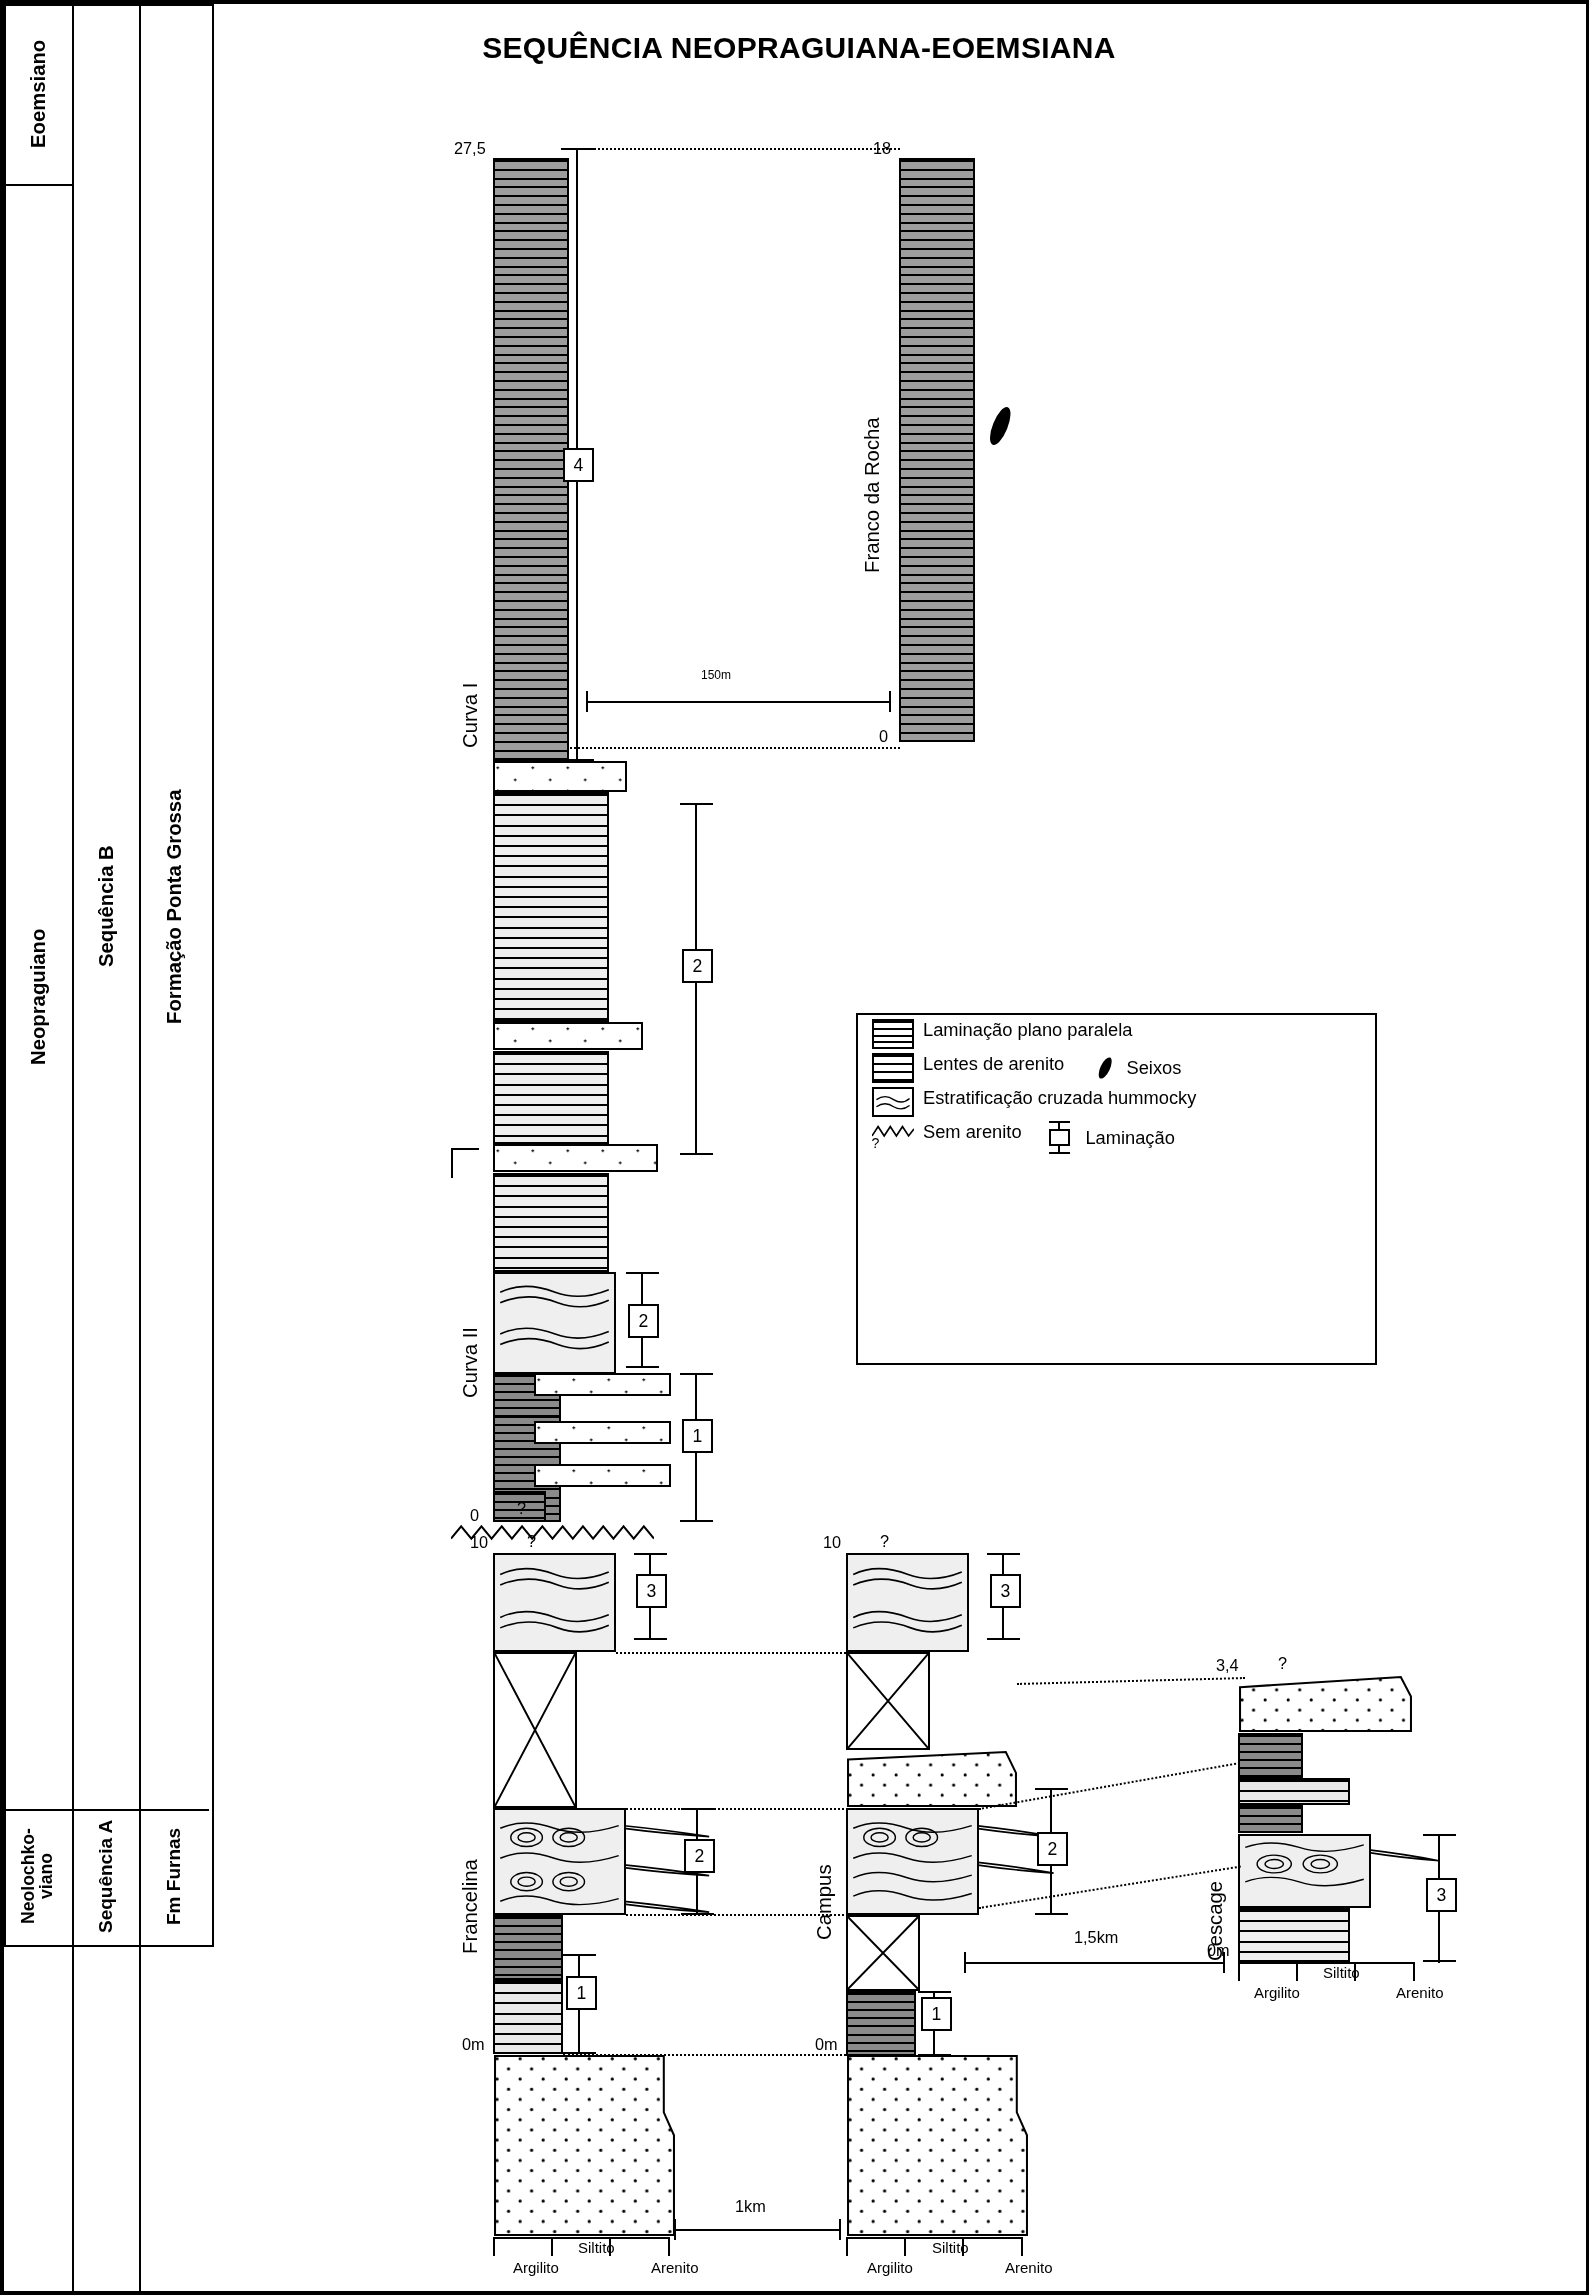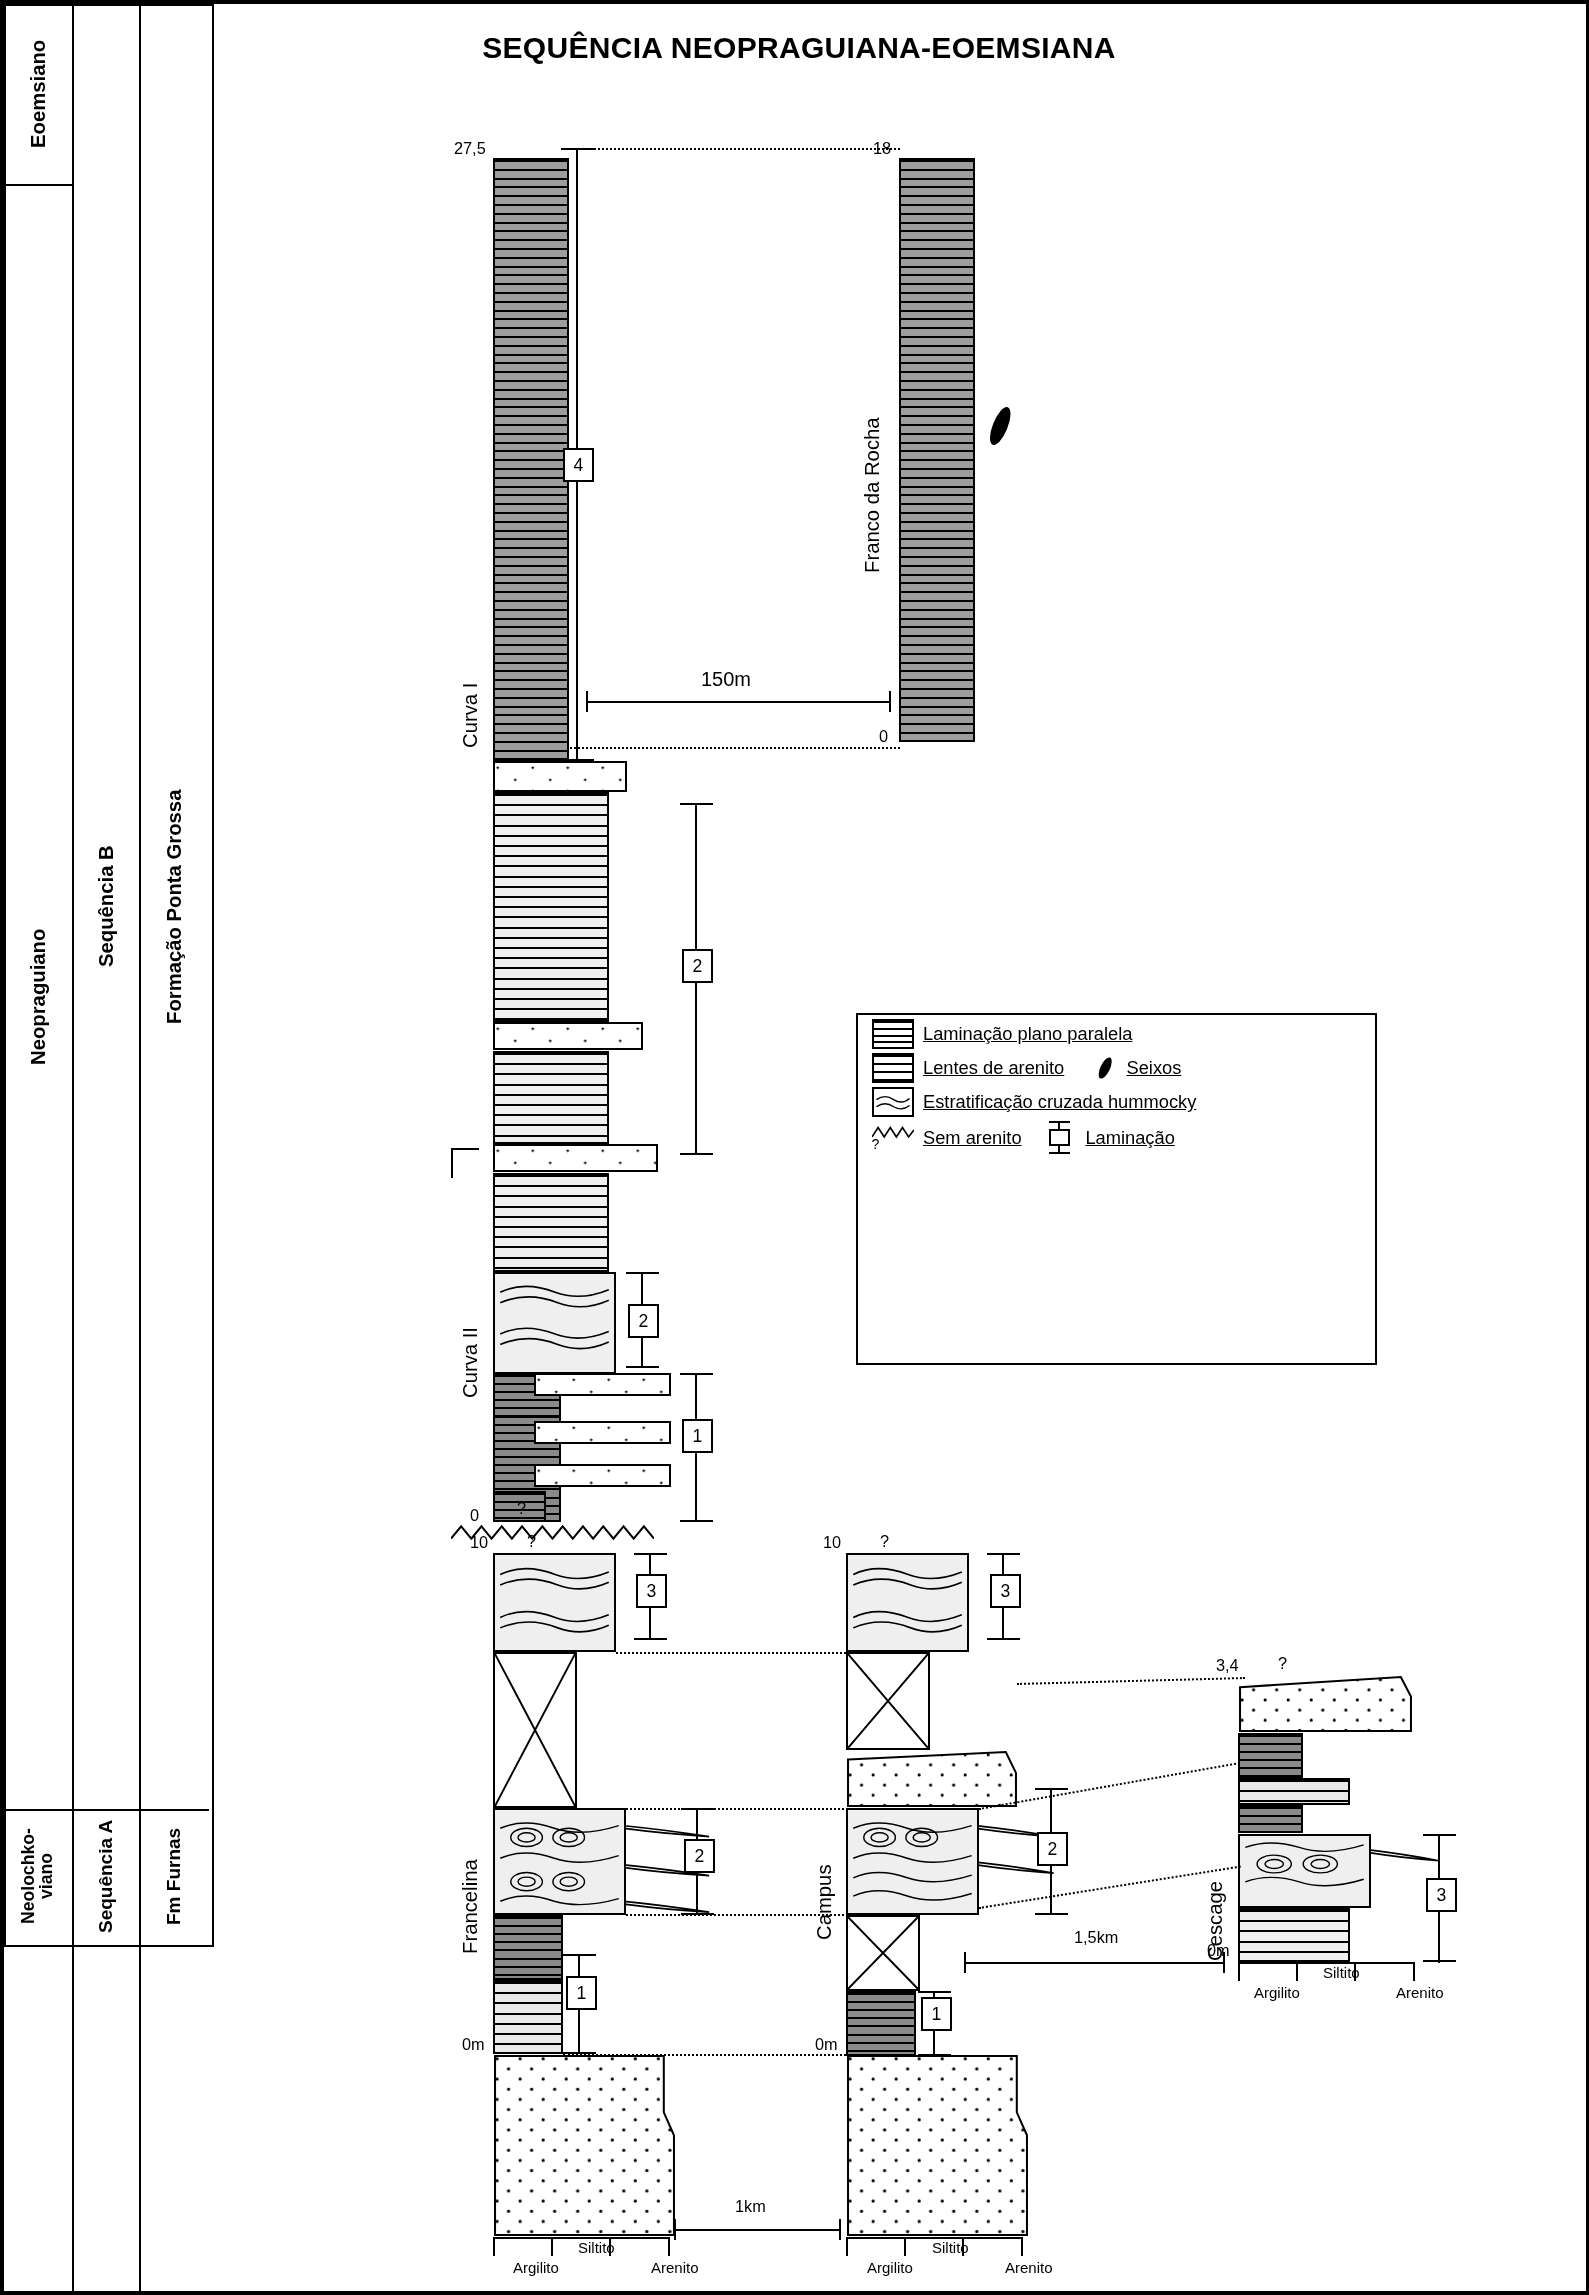--- a/index.html
+++ b/index.html
@@ -77,21 +77,21 @@
   }
   .dotted{
     position:absolute;height:0;border-top:2px dotted #000;
   }
   
   .legend{
     position:absolute;left:852px;top:1009px;width:521px;height:352px;
     border:2px solid #000;background:#fff;box-sizing:border-box;
   }
   .legend h3{margin:0;padding:9.5px 0 6.8px 0;text-align:center;font-size:20.3px;}
-  .legend .row{display:flex;align-items:center;margin:4.1px 0 4.1px 13.5px;font-size:18.3px;text-decoration:underline;}
+  .legend .row{display:flex;margin:4.1px 0 4.1px 13.5px;font-size:18.3px;}
   .legend .sw{width:42px;height:30px;border:2px solid #000;box-sizing:border-box;margin-right:9.5px;flex:none;}
   .legend .sw.lam{background:repeating-linear-gradient(to bottom,#000 0,#000 2px,#fff 2px,#fff 6.8px);}
   .legend .sw.hum{background:#fff;}
   .legend .sw.lentes{background:repeating-linear-gradient(to bottom,#000 0,#000 2px,#fff 2px,#fff 8.1px);}
   .legend .sw.enc{background:#fff;}
   .legend .sw.plain{background:#fff;}
   .scalebar{position:absolute;}
   .scalebar .bar{position:absolute;background:#000;height:2px;}
   .scalebar .cap{position:absolute;background:#000;width:2px;}
   .axislbl{position:absolute;font-size:15px;}
@@ -145,21 +145,21 @@
   </svg>
 
   <div class="dotted" style="left:566px;top:144px;width:330px;"></div>
   <div class="dotted" style="left:566px;top:743px;width:330px;"></div>
 
   <div class="scalebar" style="left:582px;top:684px;width:305px;height:27px;">
     <div class="bar" style="left:0;top:13px;width:305px;"></div>
     <div class="cap" style="left:0;top:2.7px;height:21.7px;"></div>
     <div class="cap" style="left:303px;top:2.7px;height:21.7px;"></div>
   </div>
-  <div class="lbl" style="left:697px;top:664px;font-size:20px;">150m</div>
+  <div class="lbl" style="left:697px;top:664px;font-size:12px;">150m</div>
 
   <div class="col sandstone-lens" style="left:489px;top:757px;width:134px;height:31px;"></div>
   <div class="col silt" style="left:489px;top:788px;width:116px;height:230px;"></div>
   <div class="col sandstone-lens" style="left:489px;top:1018px;width:150px;height:28.4px;"></div>
   <div class="col silt" style="left:489px;top:1047px;width:116px;height:93px;"></div>
   <div class="col sandstone-lens" style="left:489px;top:1140px;width:165px;height:28.4px;"></div>
   <div class="col silt" style="left:489px;top:1169px;width:116px;height:99px;"></div>
 
   <div class="col hummocky" style="left:489px;top:1268px;width:123px;height:102px;">
     <svg viewBox="0 0 182 150" preserveAspectRatio="none">

